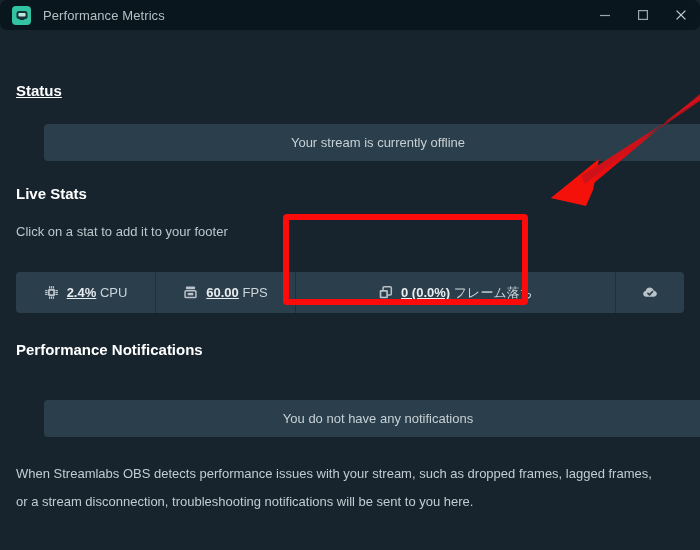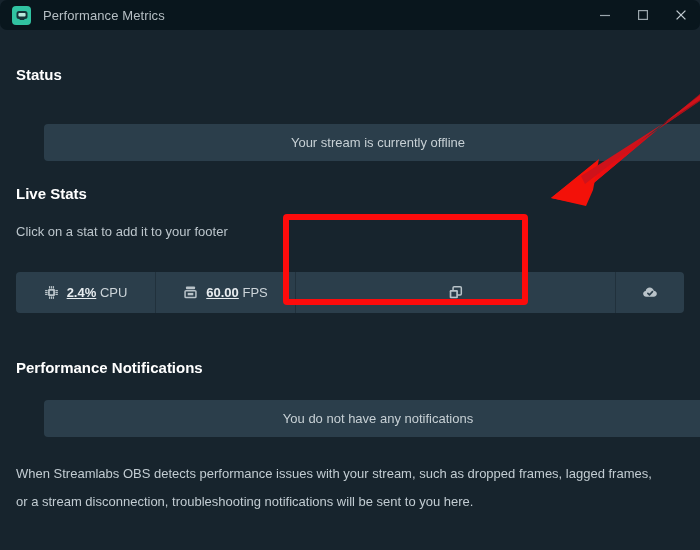--- a/index.html
+++ b/index.html
@@ -65,23 +65,23 @@
     box-sizing: border-box;
     position: relative;
   }
   .section-title {
     font-size: 15px;
     font-weight: bold;
     color: #ffffff;
     margin: 0;
     padding: 0;
   }
-  .h-status     { position: absolute; left: 16px; top: 36px; }
+  .h-status     { position: absolute; left: 16px; top: 52px; text-decoration: underline; }
   .h-live       { position: absolute; left: 16px; top: 155px; }
-  .h-notif      { position: absolute; left: 16px; top: 329px; }
+  .h-notif      { position: absolute; left: 16px; top: 311px; }
 
   .panel {
     position: absolute;
     left: 16px;
     width: 668px;
     background: #2b3e4b;
     border-radius: 4px;
     display: flex;
     align-items: center;
     justify-content: center;
@@ -262,20 +262,23 @@
     </div>
 
     <div class="stat stat-drop">
       <span class="stat-icon">
         <svg width="15" height="15" viewBox="0 0 16 16">
           <rect x="5.4" y="1.8" width="8.8" height="8.8" rx="1.2" fill="none" stroke="#b9c3c9" stroke-width="1.6"></rect>
           <rect x="1.8" y="5.4" width="8.8" height="8.8" rx="1.2" fill="#b9c3c9"></rect>
           <rect x="3.6" y="7.2" width="5.2" height="5.2" fill="#2b3e4b"></rect>
         </svg>
       </span>
+      <span class="stat-text"><b>0 (0.0%)</b>
+        <span>フレーム落ち</span>
+      </span>
     </div>
 
 
     <div class="stat stat-cloud">
       <span class="stat-icon">
         <svg width="17" height="17" viewBox="0 0 18 18">
           <path d="M4.6 13.4 C 2.4 13.4 1.2 11.9 1.2 10.3 C 1.2 8.8 2.3 7.5 3.9 7.3
                    C 4.2 5.2 6 3.7 8.2 3.7 C 10.3 3.7 12.1 5.1 12.5 7.1
                    C 14.3 7.2 15.7 8.5 15.7 10.3 C 15.7 12 14.3 13.4 12.5 13.4 Z" fill="#b9c3c9"></path>
           <path d="M6.2 9.9 L 7.9 11.5 L 11.1 8.1" fill="none" stroke="#2b3e4b" stroke-width="1.7" stroke-linecap="round" stroke-linejoin="round"></path>

